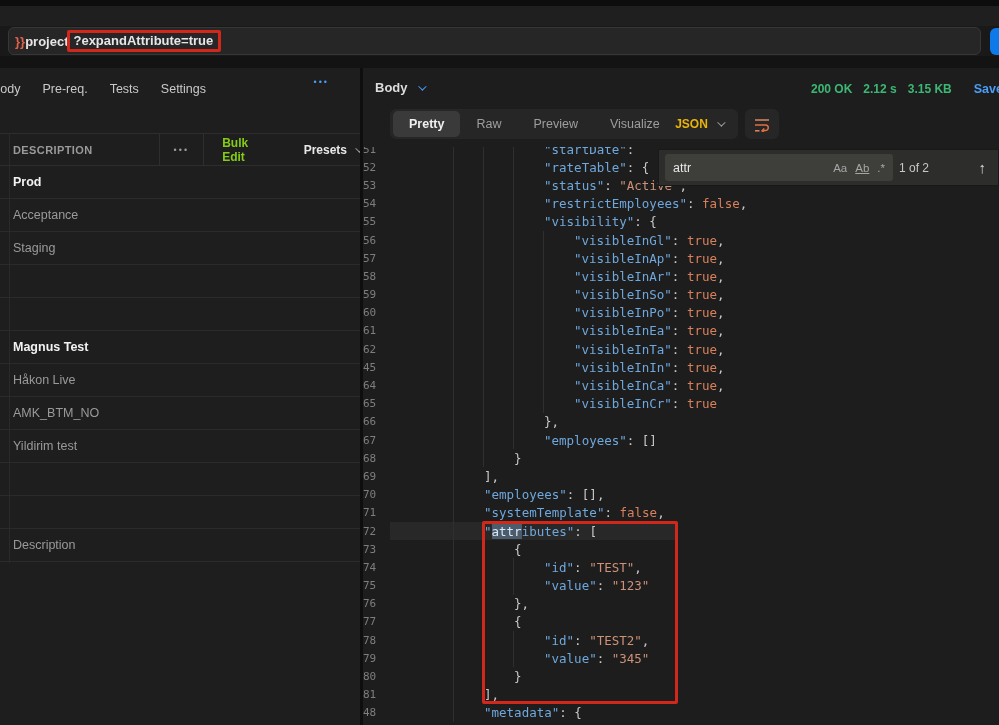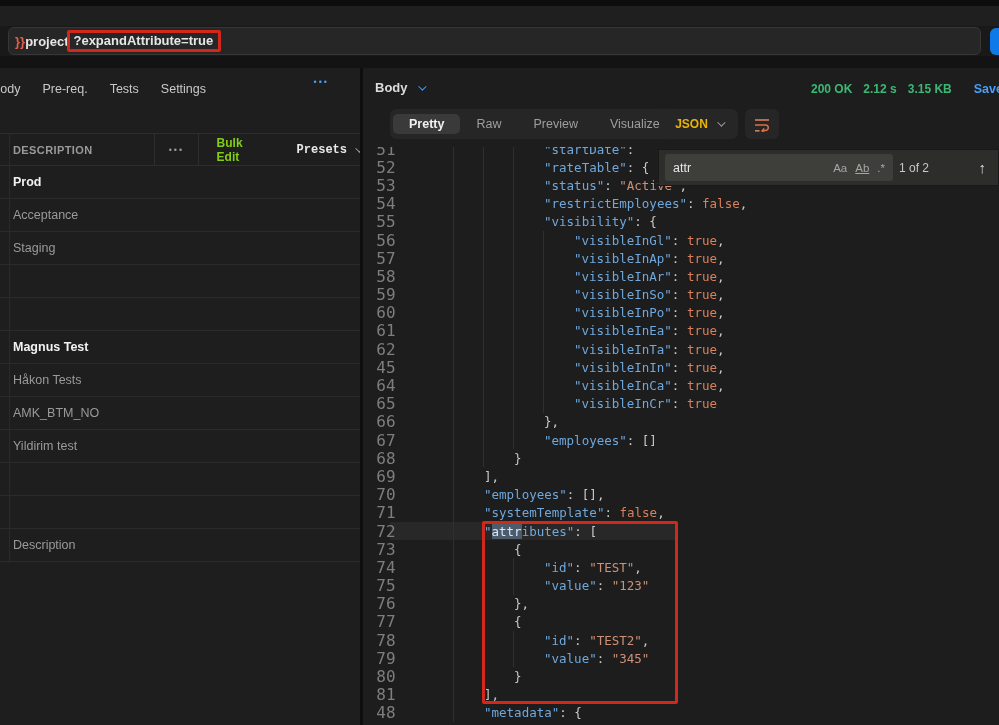--- a/index.html
+++ b/index.html
@@ -22,21 +22,21 @@
   .reqtabs { position:absolute; left:0; top:8px; width:100%; height:26px; display:flex; align-items:center; gap:22px; color:#c9c9c9; font-size:12.5px; }
   .reqtabs .tab:first-child { margin-left:-8px; }
   .dots { font-size:9px; letter-spacing:2px; }
   .dots.blue { color:#4a9df8; position:absolute; right:32px; top:9px; }
   .tblheader { position:absolute; left:0; top:65px; width:361px; height:33px; border-top:1px solid #2e2e2e; border-bottom:1px solid #2e2e2e;
                display:flex; align-items:center; font-size:11px; }
   .tblheader .desc { width:166px; padding-left:13px; color:#9a9a9a; font-weight:bold; letter-spacing:.4px; }
   .vdiv { width:1px; height:100%; background:#2e2e2e; }
   .hmore { width:46px; text-align:center; color:#9a9a9a; }
   .bulk { padding:0 18px 0 18px; color:#84cc16; font-weight:bold; font-size:12px; }
-  .presets { display:flex; align-items:center; gap:8px; color:#e8e8e8; font-weight:bold; font-size:12px; padding-left:14px;font-family:Liberation Mono, monospace; }
+  .presets { display:flex; align-items:center; gap:8px; color:#e8e8e8; font-weight:bold; font-size:12px; padding-left:14px; }
   .rows { position:absolute; left:0; top:98px; width:361px; }
   .trow { height:33px; border-bottom:1px solid #2b2b2b; display:flex; align-items:center; padding-left:13px;
           font-size:12.5px; color:#9a9a9a; }
   .trow.bright { color:#f2f2f2; font-weight:bold; }
   .colline { position:absolute; left:9px; top:65px; width:1px; height:430px; background:#2a2a2a; }
 
   .chev { display:inline-block; width:6px; height:6px; border-right:1.6px solid #9e9e9e; border-bottom:1.6px solid #9e9e9e;
           transform:rotate(45deg) translateY(-2px); }
   .chev.blue { border-color:#4a9df8; }
 
@@ -45,33 +45,33 @@
                 border-left:3px solid #0e0e0e; overflow:hidden; }
   .respmeta { position:absolute; left:0; top:10px; width:100%; height:22px; }
   .bodydrop { position:absolute; left:12px; top:2px; display:flex; align-items:center; gap:10px;
               color:#dcdcdc; font-size:13px; font-weight:bold; }
   .metaright { position:absolute; left:437px; top:0; width:202px; height:22px; display:flex; align-items:center; gap:11px; overflow:hidden; }
   .grn { color:#3db874; font-size:12px; font-weight:bold; white-space:nowrap; }
   .mdiv { width:1px; height:14px; background:#3a3a3a; }
   .save { color:#4a9df8; font-size:12.5px; font-weight:bold; white-space:nowrap; }
 
   .viewtabs { position:absolute; left:27px; top:41px; height:30px; display:flex; align-items:center; background:#262626; border-radius:6px; padding:0 3px; }
-  .vtab { padding:0 16px; height:20px; display:flex; align-items:center; color:#9e9e9e; font-size:12.5px; border-radius:5px; }
+  .vtab { padding:0 16px; height:26px; display:flex; align-items:center; color:#9e9e9e; font-size:12.5px; border-radius:5px; }
   .vtab.active { background:#3a3a3a; color:#f0f0f0; font-weight:bold; }
   .jsondrop { position:absolute; left:297px; top:41px; width:78px; height:30px; background:#262626; border-radius:6px;
               display:flex; align-items:center; justify-content:center; gap:9px; color:#eab308; font-size:12px; font-weight:bold; }
   .wrapbtn { position:absolute; left:382px; top:41px; width:34px; height:30px; background:#262626; border-radius:6px;
              display:flex; align-items:center; justify-content:center; }
 
   
   .codearea { position:absolute; left:0; top:79px; width:639px; height:578px; overflow:hidden;
               font-family:"DejaVu Sans Mono", monospace; font-size:12.5px; }
   .cl { height:18.2px; display:flex; align-items:center; white-space:pre; }
   .cl.active { background-image:linear-gradient(#282828,#282828); background-repeat:no-repeat; background-position:27px 0; background-size:288px 100%; }
-  .gut { width:61px; padding-right:15px; text-align:center; color:#7e7e7e; flex:0 0 61px; font-size:16px; }
+  .gut { width:61px; padding-right:15px; text-align:left; color:#7e7e7e; flex:0 0 61px; font-size:11px; }
   .ind { display:inline-block; height:18.2px; flex:0 0 auto;
          background-image:repeating-linear-gradient(to right, transparent 0 29px, #2f2f2f 29px 30px); }
   .tk { color:#6fa8dc; } .tp { color:#c9c9c9; } .ts { color:#ce9178; } .tb { color:#d9805c; }
   .th { color:#d6e9ff; background:#4d5c6a; }
 
   
   .findbar { position:absolute; left:658px; top:149px; width:341px; height:37px; background:#2d2d2b;
              border:1px solid #191919; display:flex; align-items:center; z-index:30; }
   .findinput { margin-left:6px; width:228px; height:27px; background:#3e3e3a; border-radius:3px;
                display:flex; align-items:center; font-size:12.5px; color:#e8e8e8; }
@@ -121,21 +121,21 @@
         <span class="chev"></span>
       </div>
     </div>
     <div class="rows">
         <div class="trow bright">Prod</div>
         <div class="trow">Acceptance</div>
         <div class="trow">Staging</div>
         <div class="trow"></div>
         <div class="trow"></div>
         <div class="trow bright">Magnus Test</div>
-        <div class="trow">Håkon Tests</div>
+        <div class="trow">Håkon Live</div>
         <div class="trow">AMK_BTM_NO</div>
         <div class="trow">Yildirim test</div>
         <div class="trow"></div>
         <div class="trow"></div>
         <div class="trow">Description</div>
       </div>
     <div class="colline"></div>
   </div>
 
   <div class="rightpanel">

